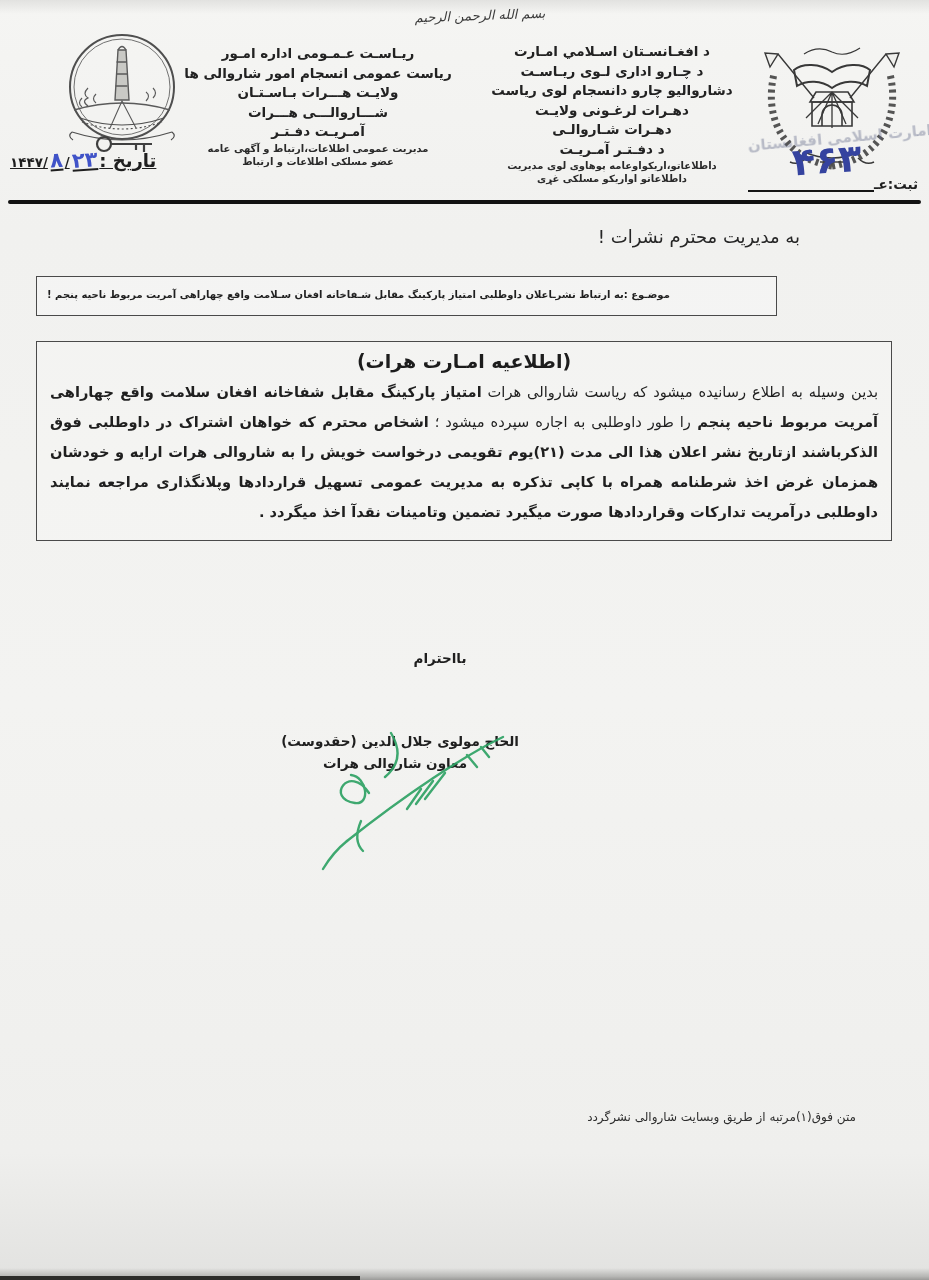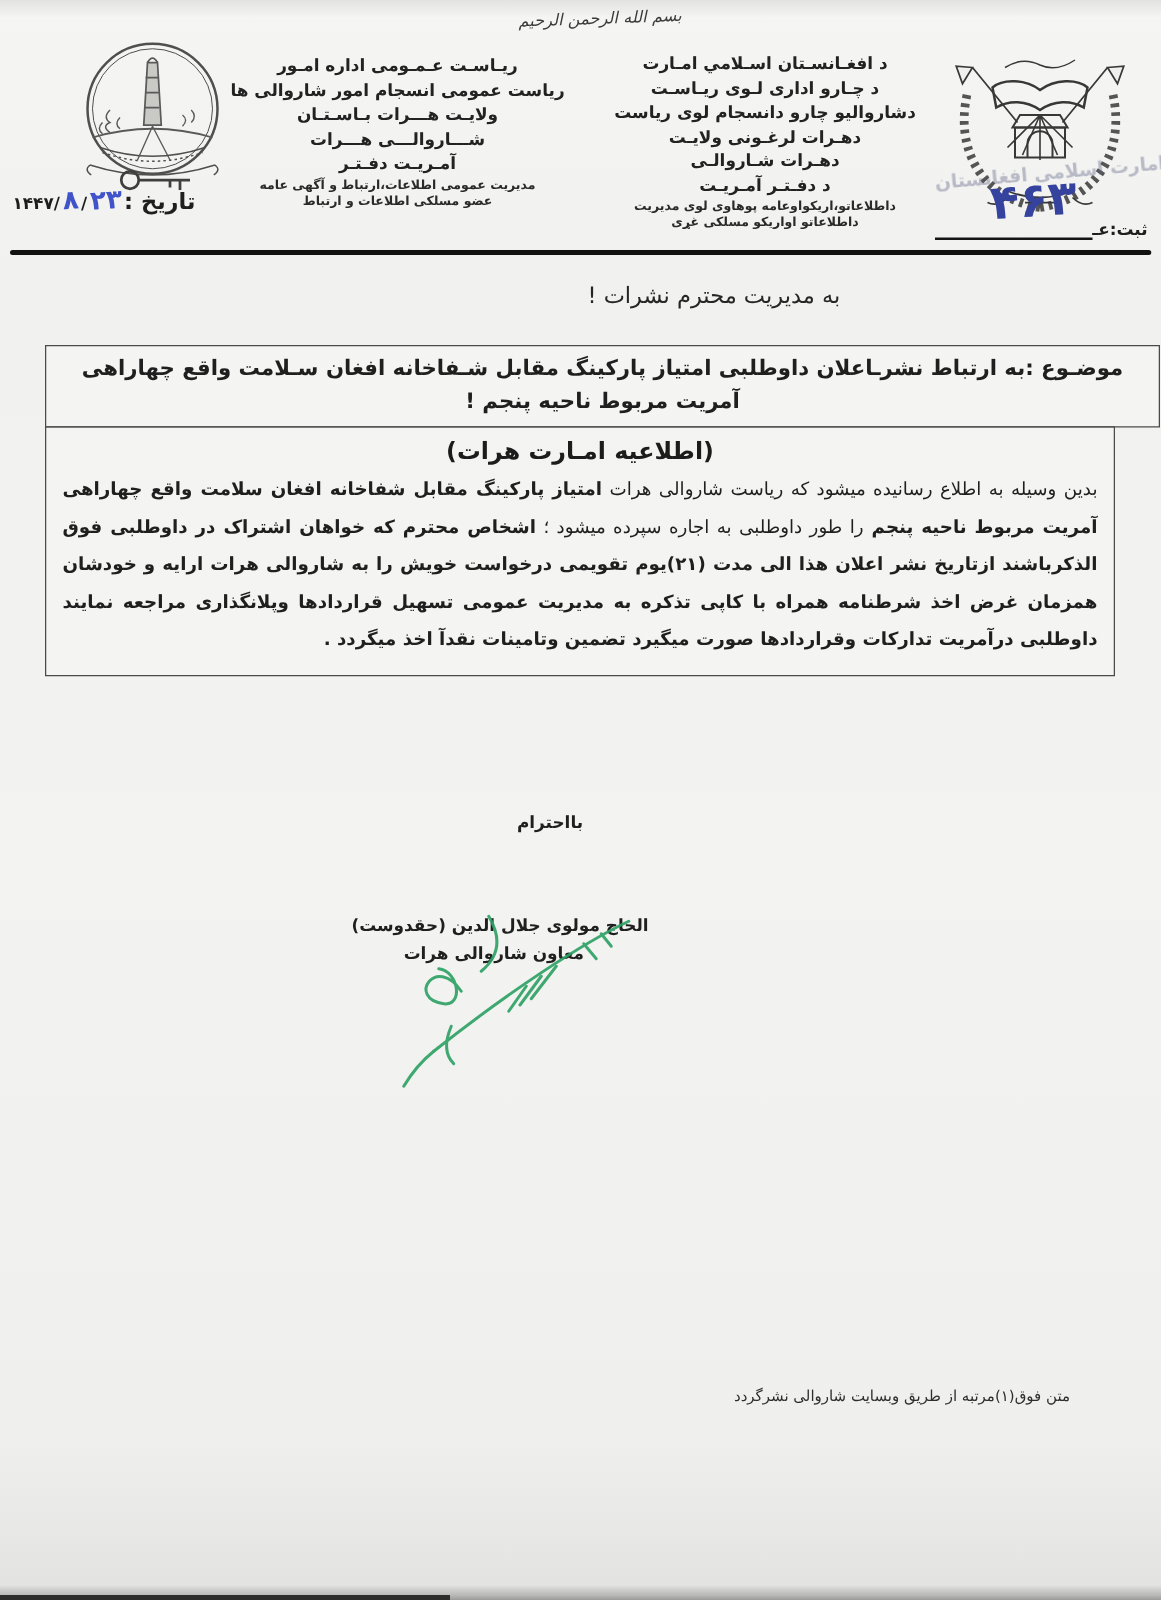--- a/index.html
+++ b/index.html
@@ -26,42 +26,42 @@
   .bismillah{left:375px;top:8px;width:210px;font-size:13px;font-style:italic;
     color:#3b3b3b;transform:rotate(-2deg);text-align:center;}
 
   .hdr-block{width:300px;text-align:center;}
   .hdr-line{display:block;font-size:13.5px;font-weight:bold;line-height:19.5px;color:#222;}
   .hdr-sub{display:block;font-size:10px;font-weight:bold;line-height:13px;color:#2a2a2a;}
   .hdr-left{left:168px;top:44px;}
   .hdr-right{left:462px;top:42px;}
 
   .date-row{left:10px;top:148px;width:210px;display:flex;direction:ltr;
-    align-items:baseline;justify-content:flex-start;gap:2px;}
+    align-items:baseline;justify-content:flex-start;gap:2px;text-decoration:underline;}
   .date-print{font-size:13.5px;font-weight:bold;color:#1d1d1d;}
   .date-hand{font-size:21px;font-weight:bold;color:#4053c8;transform:rotate(-4deg);display:inline-block;}
   .date-label{font-size:18px;font-weight:bold;margin-left:0;}
 
   .reg-row{left:748px;top:174px;width:170px;display:flex;direction:rtl;align-items:flex-end;}
   .reg-label{font-size:13.5px;font-weight:bold;white-space:nowrap;}
   .reg-line{flex:1;border-bottom:2.2px solid #151515;height:16px;}
   .reg-number{left:792px;top:138px;font-size:38px;font-weight:bold;color:#35439f;
     transform:rotate(-4deg);letter-spacing:2px;}
   .stamp-faint{left:722px;top:130px;width:210px;font-size:15px;font-weight:bold;
     color:rgba(88,94,128,.38);transform:rotate(-5deg);letter-spacing:3px;
     white-space:nowrap;filter:blur(.4px);}
 
   .hrule{left:8px;top:200px;width:913px;height:3.6px;background:#121212;border-radius:2px;}
 
   .addressee{left:470px;top:226px;width:330px;font-size:18px;color:#262626;
-    text-align:left;letter-spacing:.5px;}
-
-  .subject-box{left:36px;top:276px;width:892px;border:1.6px solid #4a4a4a;
-    padding:5px 10px 7px;font-size:17px;font-weight:bold;line-height:26px;
-    text-align:center;background:rgba(255,255,255,.25);box-sizing:border-box;}
+    text-align:right;letter-spacing:.5px;}
+
+  .subject-box{left:36px;top:276px;width:741px;border:1.6px solid #4a4a4a;
+    padding:5px 10px 7px;font-size:10px;font-weight:bold;line-height:26px;
+    text-align:left;background:rgba(255,255,255,.25);box-sizing:border-box;}
 
   .notice-box{left:36px;top:341px;width:856px;border:1.6px solid #4a4a4a;
     padding:3px 13px 13px;box-sizing:border-box;background:rgba(255,255,255,.18);}
   .notice-title{text-align:center;font-size:19px;font-weight:bold;line-height:32px;color:#1c1c1c;}
   .notice-body{font-size:14.6px;line-height:30px;text-align:justify;
     text-align-last:right;color:#1f1f1f;}
 
   .closing{left:380px;top:650px;width:120px;font-size:13.5px;font-weight:bold;text-align:center;}
   .sig-name{left:245px;top:733px;width:310px;font-size:13.5px;font-weight:bold;text-align:center;}
   .sig-title{left:245px;top:755px;width:300px;font-size:13.5px;font-weight:bold;text-align:center;}

